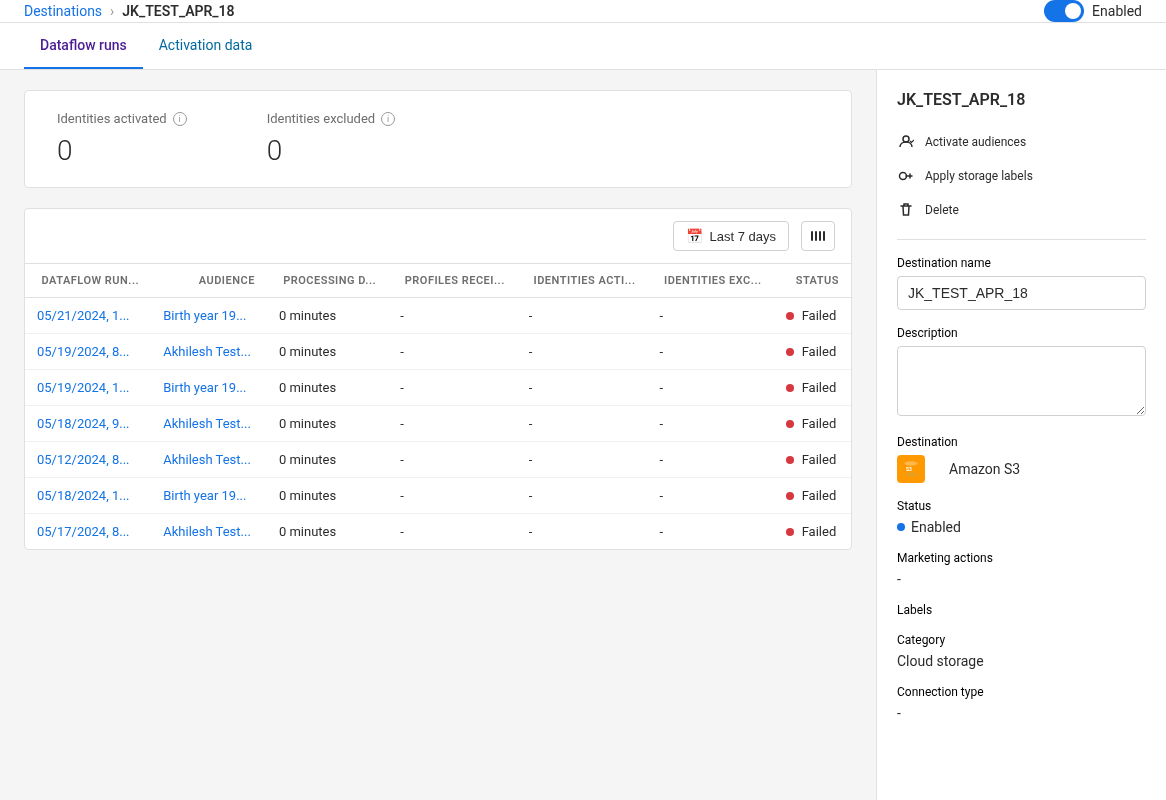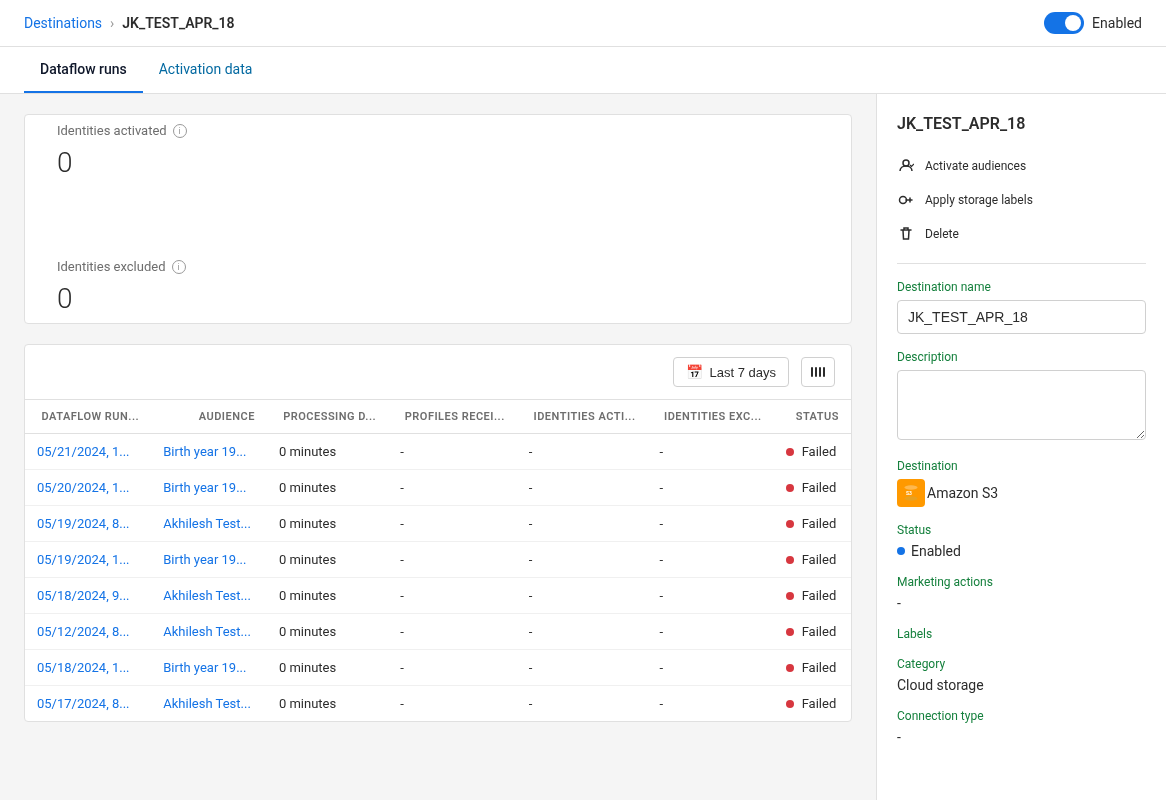--- a/index.html
+++ b/index.html
@@ -2,21 +2,21 @@
 <html><head>
   <meta charset="utf-8">
   <style>
     * { box-sizing: border-box; margin: 0; padding: 0; }
     body { font-family: -apple-system, BlinkMacSystemFont, 'Segoe UI', Roboto, sans-serif; font-size: 14px; color: #2c2c2c; background: #f5f5f5; }
 
     .app-container { display: flex; flex-direction: column; height: 800px; width: 1166px; overflow: hidden; }
 
     
     .breadcrumb-bar {
-      display: flex; align-items: center; padding: 12px 24px;
+      display: flex; align-items: center; padding: 0 24px;
       background: #fff; border-bottom: 1px solid #e0e0e0;
       justify-content: space-between;
     }
     .breadcrumb-left { display: flex; align-items: center; gap: 8px; }
     .breadcrumb-link { color: #1473e6; cursor: pointer; font-size: 14px; }
     .breadcrumb-sep { color: #999; font-size: 14px; }
     .breadcrumb-current { font-size: 14px; color: #2c2c2c; font-weight: 600; }
     .enabled-toggle { display: flex; align-items: center; gap: 8px; }
     .toggle-switch {
       width: 40px; height: 22px; background: #1473e6; border-radius: 11px;
@@ -30,32 +30,32 @@
 
     
     .tabs-bar {
       display: flex; background: #fff; border-bottom: 1px solid #e0e0e0;
       padding: 0 24px;
     }
     .tab {
       padding: 14px 16px; cursor: pointer; font-size: 14px; color: #0369a1;
       border-bottom: 2px solid transparent; position: relative;
     }
-    .tab.active { color: #0f172a; border-bottom-color: #1473e6; font-weight: 500; }
+    .tab.active { color: #4c1d95; border-bottom-color: #1473e6; font-weight: 500; }
 
     
     .main-content { display: flex; flex: 1; overflow: hidden; }
 
     
     .left-panel { flex: 1; overflow-y: auto; padding: 20px 24px; background: #f5f5f5; }
 
     
     .stats-card {
       background: #fff; border: 1px solid #e0e0e0; border-radius: 4px;
-      padding: 8px 32px; display: flex; gap: 80px; margin-bottom: 20px; flex-direction: column;
+      padding: 20px 32px; display: flex; gap: 80px; margin-bottom: 20px;
     }
     .stat-item {}
     .stat-label { font-size: 13px; color: #6e6e6e; display: flex; align-items: center; gap: 6px; margin-bottom: 8px; }
     .stat-value { font-size: 28px; font-weight: 300; color: #2c2c2c; }
     .info-icon {
       width: 14px; height: 14px; border-radius: 50%; border: 1px solid #999;
       display: inline-flex; align-items: center; justify-content: center;
       font-size: 9px; color: #999; cursor: pointer; flex-shrink: 0;
     }
 
@@ -99,33 +99,33 @@
 
     .action-item {
       display: flex; align-items: center; gap: 10px; padding: 8px 0;
       cursor: pointer; font-size: 12px; color: #2c2c2c;
     }
     .action-icon { width: 18px; height: 18px; display: flex; align-items: center; justify-content: center; flex-shrink: 0; }
 
     .divider { border: none; border-top: 1px solid #e0e0e0; margin: 12px 0; }
 
     .field-section { margin-top: 16px; }
-    .field-label { font-size: 12px; color: #15803d; margin-bottom: 6px; }
+    .field-label { font-size: 12px; color: #000000; margin-bottom: 6px; }
     .field-value { font-size: 14px; color: #2c2c2c; }
     .field-input {
       width: 100%; border: 1px solid #d0d0d0; border-radius: 4px;
       padding: 8px 10px; font-size: 14px; color: #2c2c2c; background: #fff;
     }
     .field-textarea {
       width: 100%; border: 1px solid #d0d0d0; border-radius: 4px;
       padding: 8px 10px; font-size: 14px; color: #2c2c2c; background: #fff;
       height: 70px; resize: vertical;
     }
 
-    .destination-row { display: flex; align-items: center; gap: 2px; margin-top: 6px; }
+    .destination-row { display: flex; align-items: center; gap: 24px; margin-top: 6px; }
     .s3-icon {
       width: 28px; height: 28px; background: #ff9900; border-radius: 4px;
       display: flex; align-items: center; justify-content: center;
       font-size: 9px; color: #fff; font-weight: bold; flex-shrink: 0; position: relative;
     }
     .status-enabled { display: flex; align-items: center; gap: 6px; }
     .status-dot-blue { width: 8px; height: 8px; border-radius: 50%; background: #1473e6; flex-shrink: 0; }
 
     
     .cal-icon { font-size: 14px; }
@@ -209,34 +209,20 @@
     <td>-</td>
     <td>-</td>
     <td>
       <div class="status-cell">
         <div class="status-dot failed"></div>
         <span>Failed</span>
       </div>
     </td>
   </tr>
               <tr>
-    <td class="link-cell">05/20/2024, 1...</td>
-    <td class="audience-cell">Birth year 19...</td>
-    <td>0 minutes</td>
-    <td>-</td>
-    <td>-</td>
-    <td>-</td>
-    <td>
-      <div class="status-cell">
-        <div class="status-dot failed"></div>
-        <span>Failed</span>
-      </div>
-    </td>
-  </tr>
-              <tr>
     <td class="link-cell">05/19/2024, 8...</td>
     <td class="audience-cell">Akhilesh Test...</td>
     <td>0 minutes</td>
     <td>-</td>
     <td>-</td>
     <td>-</td>
     <td>
       <div class="status-cell">
         <div class="status-dot failed"></div>
         <span>Failed</span>

